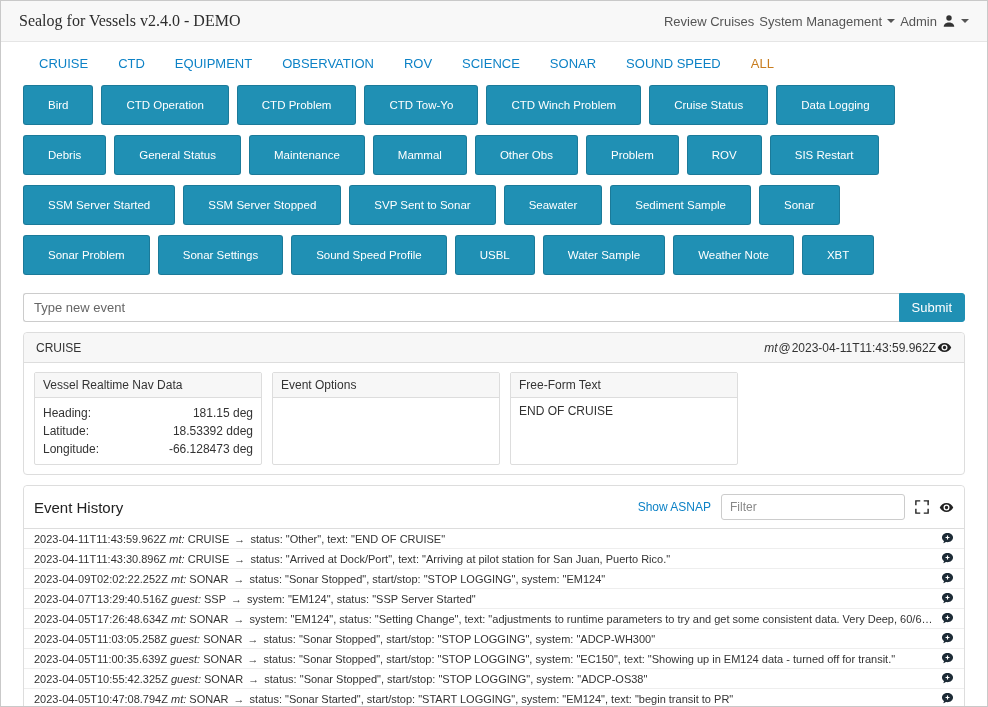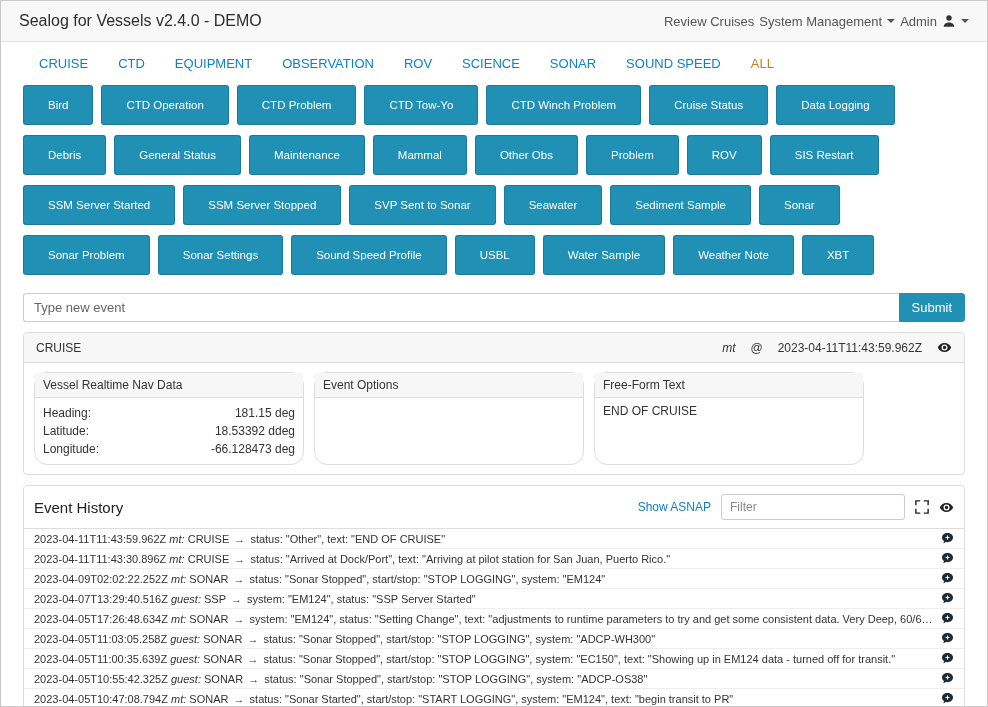--- a/index.html
+++ b/index.html
@@ -13,21 +13,21 @@
   html,body{width:988px;height:707px;}
   body{
     font-family:"Liberation Sans",sans-serif;
     background:#fff;color:#212529;
     border:1px solid #c9c9c9;
     display:flex;flex-direction:column;overflow:hidden;
   }
   
   .navbar{height:41px;flex:none;background:#f8f8f8;border-bottom:1px solid #e5e5e5;
     display:flex;align-items:center;justify-content:space-between;padding:0 18px;}
-  .brand{font-size:16px;color:#2d2d2d;}
+  .brand{font-size:16px;color:#2d2d2d;font-family:Liberation Serif, serif;}
   .nav-right{display:flex;align-items:center;gap:5px;font-size:13px;color:#555;}
   .nav-item{display:flex;align-items:center;gap:5px;cursor:pointer;}
   .caret{display:inline-block;width:0;height:0;border-left:4px solid transparent;
     border-right:4px solid transparent;border-top:4px solid #555;}
   
   .tabbar{display:flex;gap:30px;padding:14px 20px 9px 38px;font-size:13px;flex:none;}
   .tab{color:var(--link-blue);text-decoration:none;cursor:pointer;}
   .tab.active{color:var(--active-tab-orange);}
   
   .btn-grid{display:flex;flex-wrap:wrap;padding:5px 12px 0 22px;flex:none;}
@@ -39,26 +39,26 @@
   .new-event-input{flex:1;height:29px;border:1px solid #ccc;border-right:none;
     border-radius:3px 0 0 3px;padding:0 10px;font-size:13px;font-family:inherit;color:#333;}
   .new-event-input::placeholder{color:#666;}
   .submit-btn{height:29px;background:var(--accent-teal);color:#fff;border:1px solid var(--accent-teal);
     border-radius:0 3px 3px 0;font-size:13px;font-family:inherit;padding:0 12px;cursor:pointer;}
   
   .card{border:1px solid #ddd;border-radius:4px;margin:10px 22px 0 22px;flex:none;background:#fff;}
   .card-header{background:#f7f7f7;border-bottom:1px solid #ddd;padding:7px 12px;
     display:flex;align-items:center;justify-content:space-between;font-size:12px;
     border-radius:4px 4px 0 0;color:#333;}
-  .stamp{display:flex;align-items:center;gap:15px;font-size:12px;color:#333;}
+  .stamp{display:flex;align-items:center;gap:1px;font-size:12px;color:#333;}
   .stamp-author{font-style:italic;}
   .icon-btn{display:inline-flex;align-items:center;cursor:pointer;background:none;border:none;padding:0;}
   
   .cruise-body{display:flex;gap:10px;padding:9px 10px;}
-  .panel{width:270px;border:1px solid #ddd;border-radius:13px;display:flex;flex-direction:column;}
+  .panel{width:228px;border:1px solid #ddd;border-radius:2px;display:flex;flex-direction:column;}
   .panel-header{background:#f7f7f7;border-bottom:1px solid #ddd;padding:5px 8px;font-size:12px;color:#333;}
   .panel-body{padding:6px 8px;font-size:12px;flex:1;min-height:58px;color:#333;}
   .kv{display:flex;justify-content:space-between;line-height:1.5;}
   
   .history-header{background:#fff;border-bottom:1px solid #ddd;padding:8px 10px;
     display:flex;align-items:center;justify-content:space-between;border-radius:4px 4px 0 0;}
   .history-title{font-size:15px;color:#222;}
   .history-controls{display:flex;align-items:center;gap:10px;}
   .show-asnap{color:var(--link-blue);font-size:12px;cursor:pointer;text-decoration:none;}
   .filter-input{width:184px;height:26px;border:1px solid #ccc;border-radius:3px;

